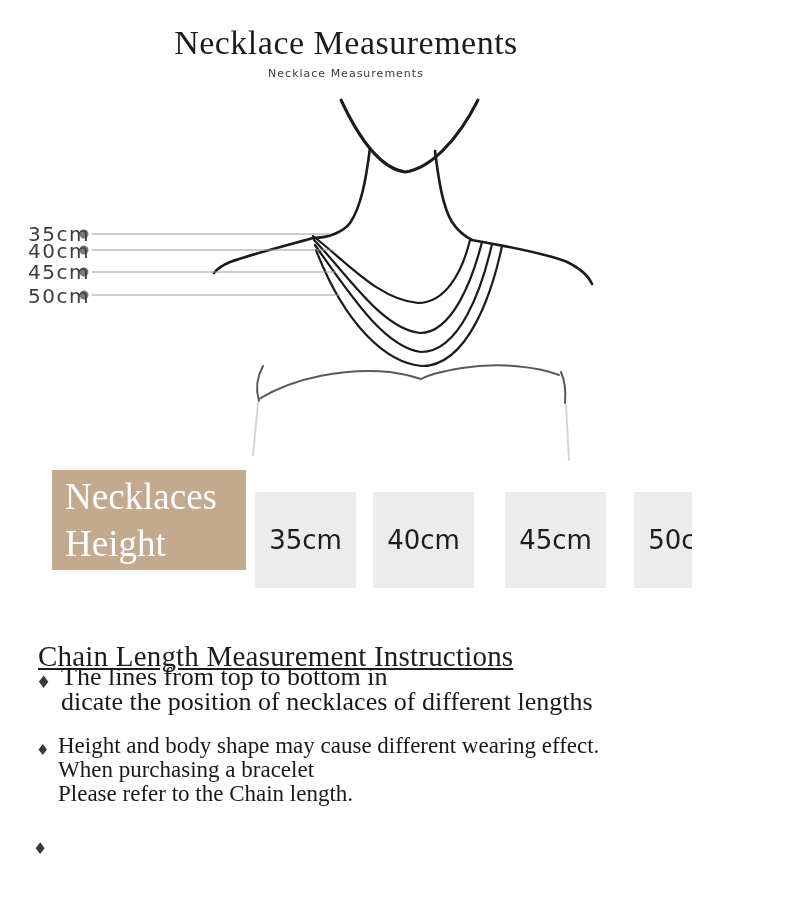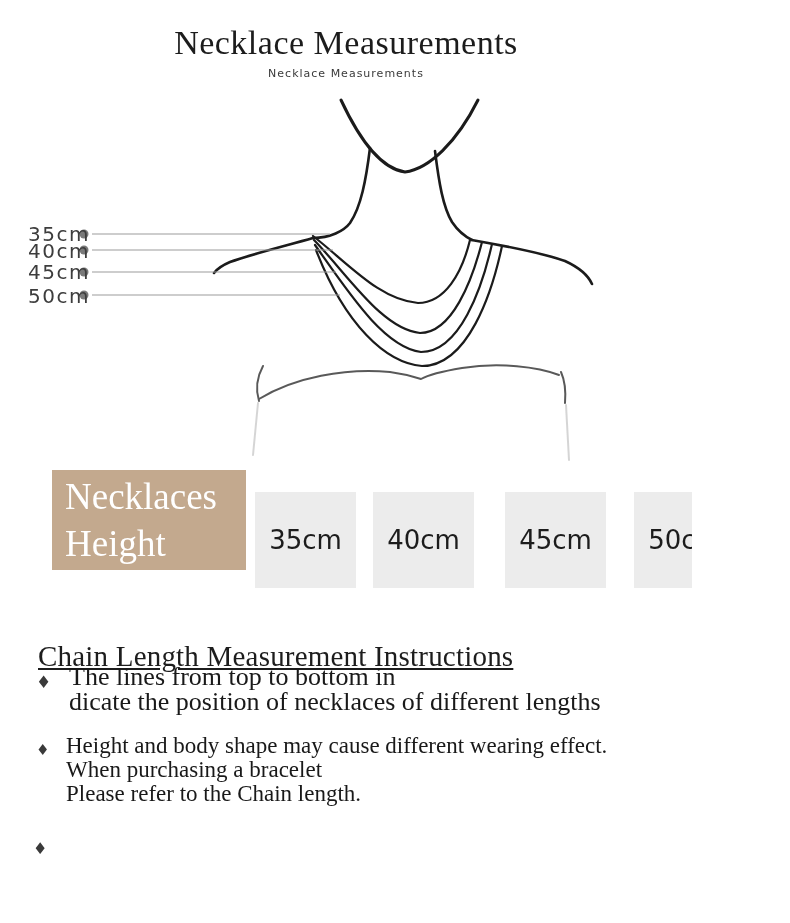--- a/index.html
+++ b/index.html
@@ -47,21 +47,21 @@
   .instr-heading{
     position:absolute;left:30px;top:632px;font-size:29px;color:#1d1d1d;
     font-weight:400;margin:8px;letter-spacing:.2px;text-decoration:underline;
   }
   .bullet-diamond{
     position:absolute;color:#3a3a3a;font-family:"DejaVu Sans",sans-serif;
   }
   .b1-d{left:36px;top:672px;font-size:17px;}
   .b2-d{left:36px;top:741px;font-size:15px;}
   .b3-d{left:33px;top:839px;font-size:16px;}
-  .bullet-text{position:absolute;color:#191919;margin-left:8px;}
+  .bullet-text{position:absolute;color:#191919;}
   .b1-t{left:61px;top:664px;font-size:26px;line-height:25px;}
   .b2-t{left:58px;top:734px;font-size:23px;line-height:24px;font-family:Liberation Serif, serif;}
   .b3-t{left:56px;top:832px;font-size:26px;line-height:28px;}
   .bullet-text div{white-space:nowrap;}
 </style>
 </head>
 <body>
 
 <div class="page">
 

